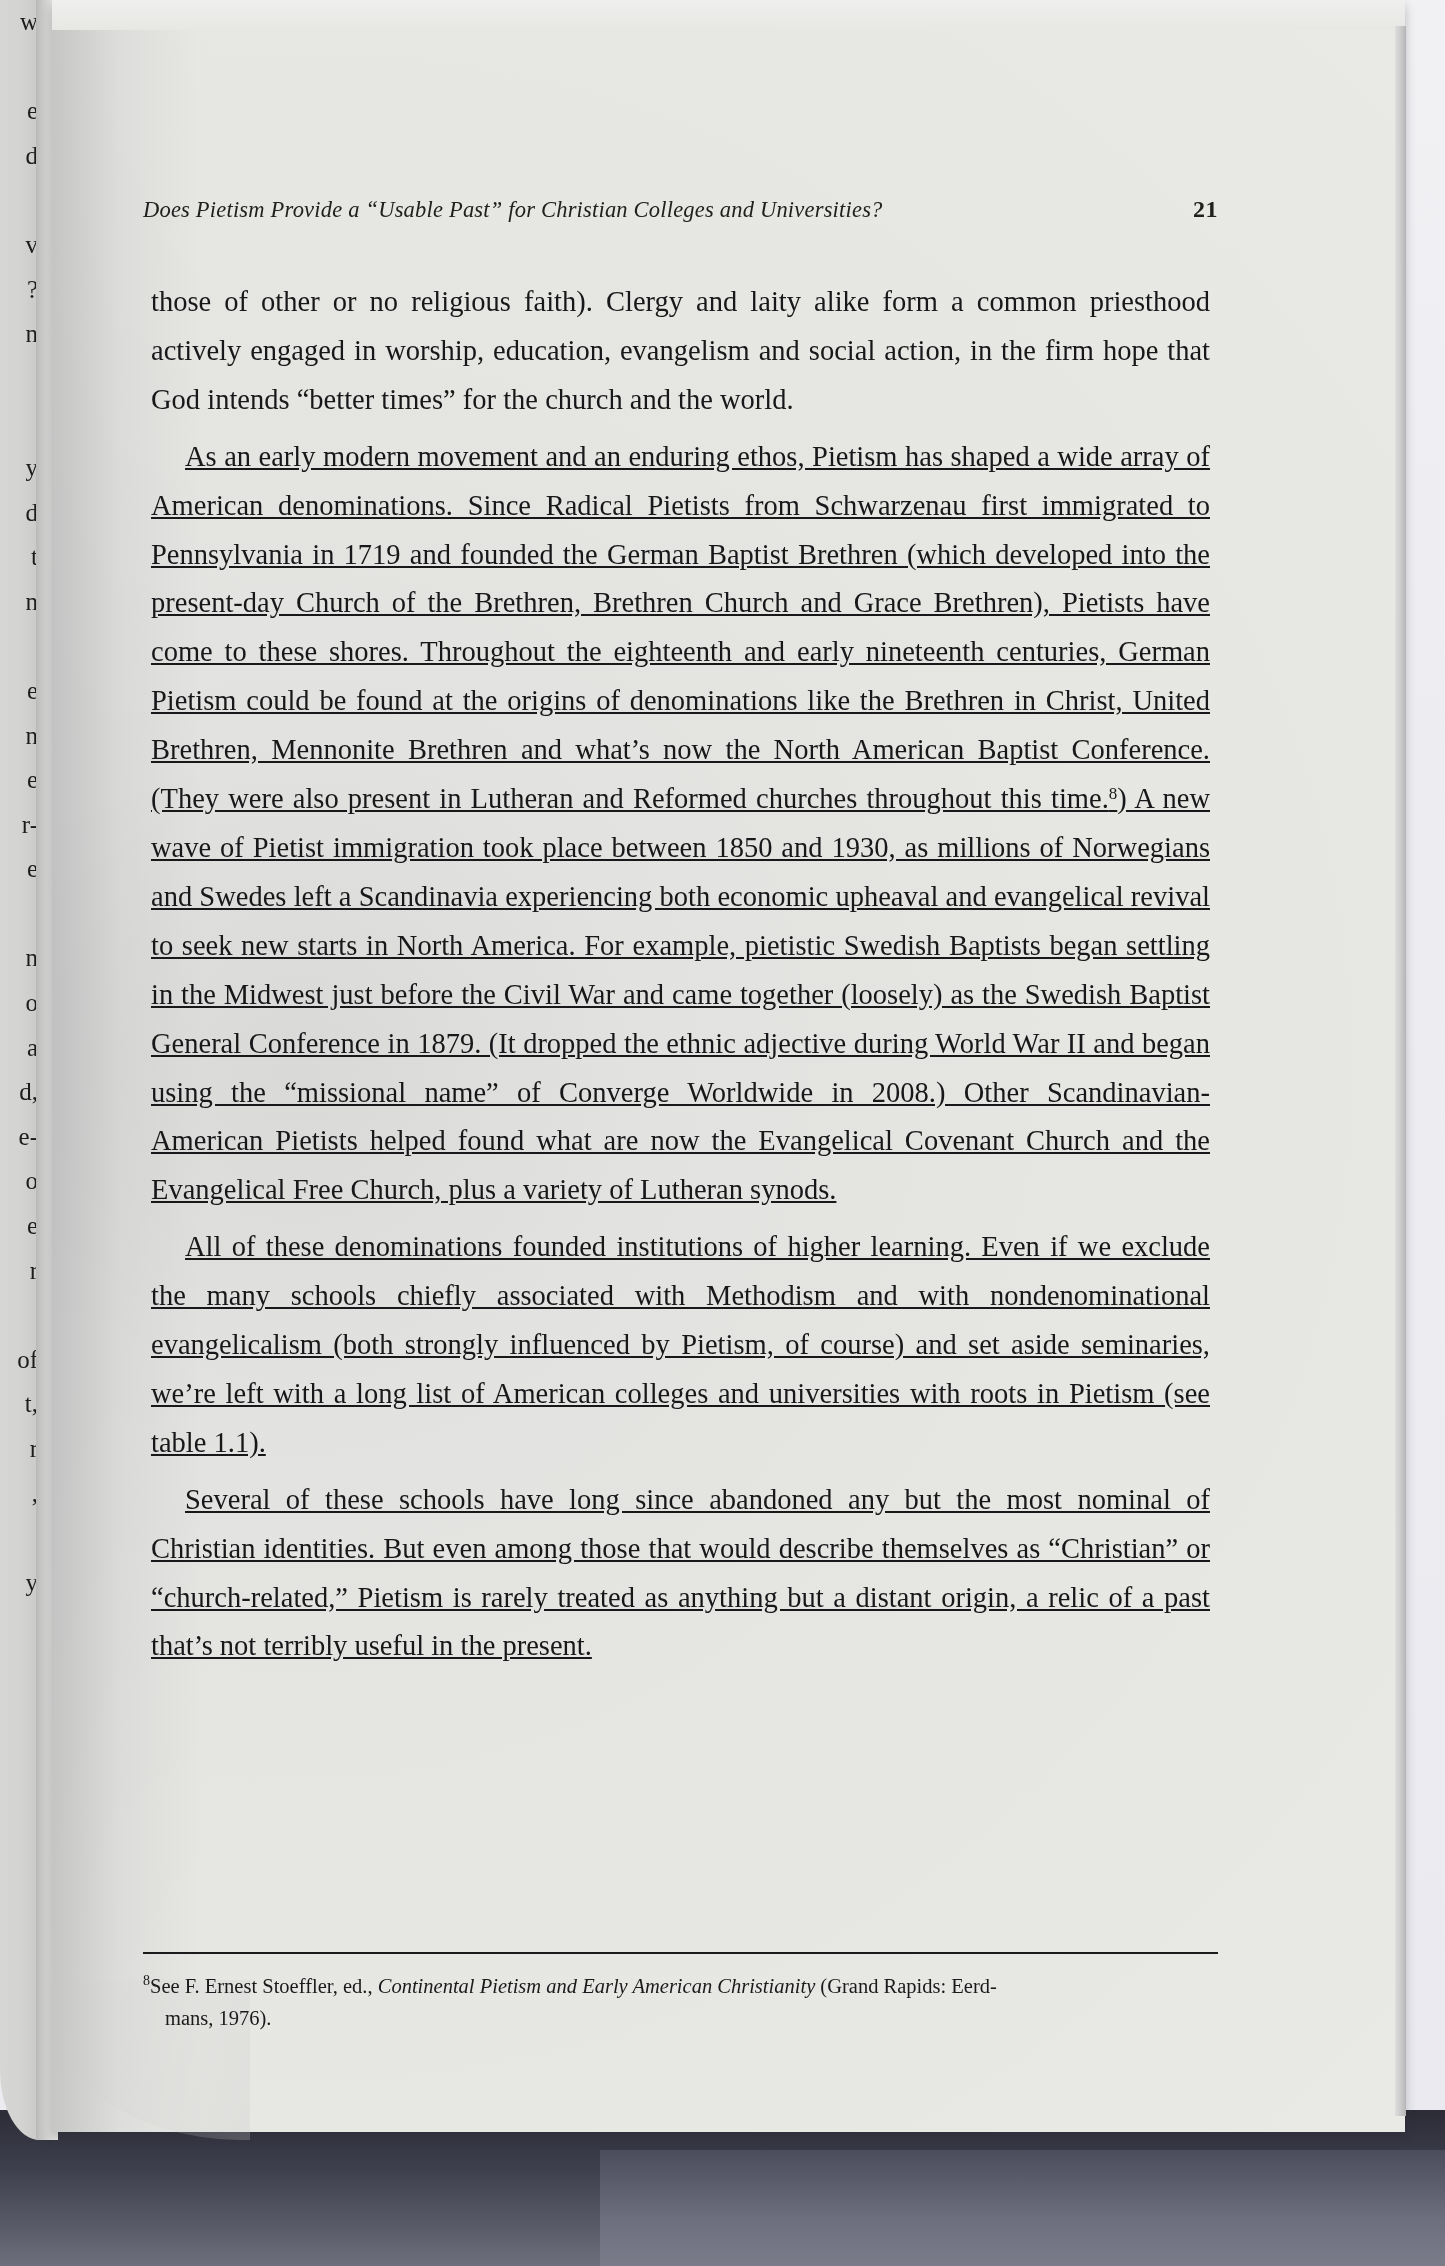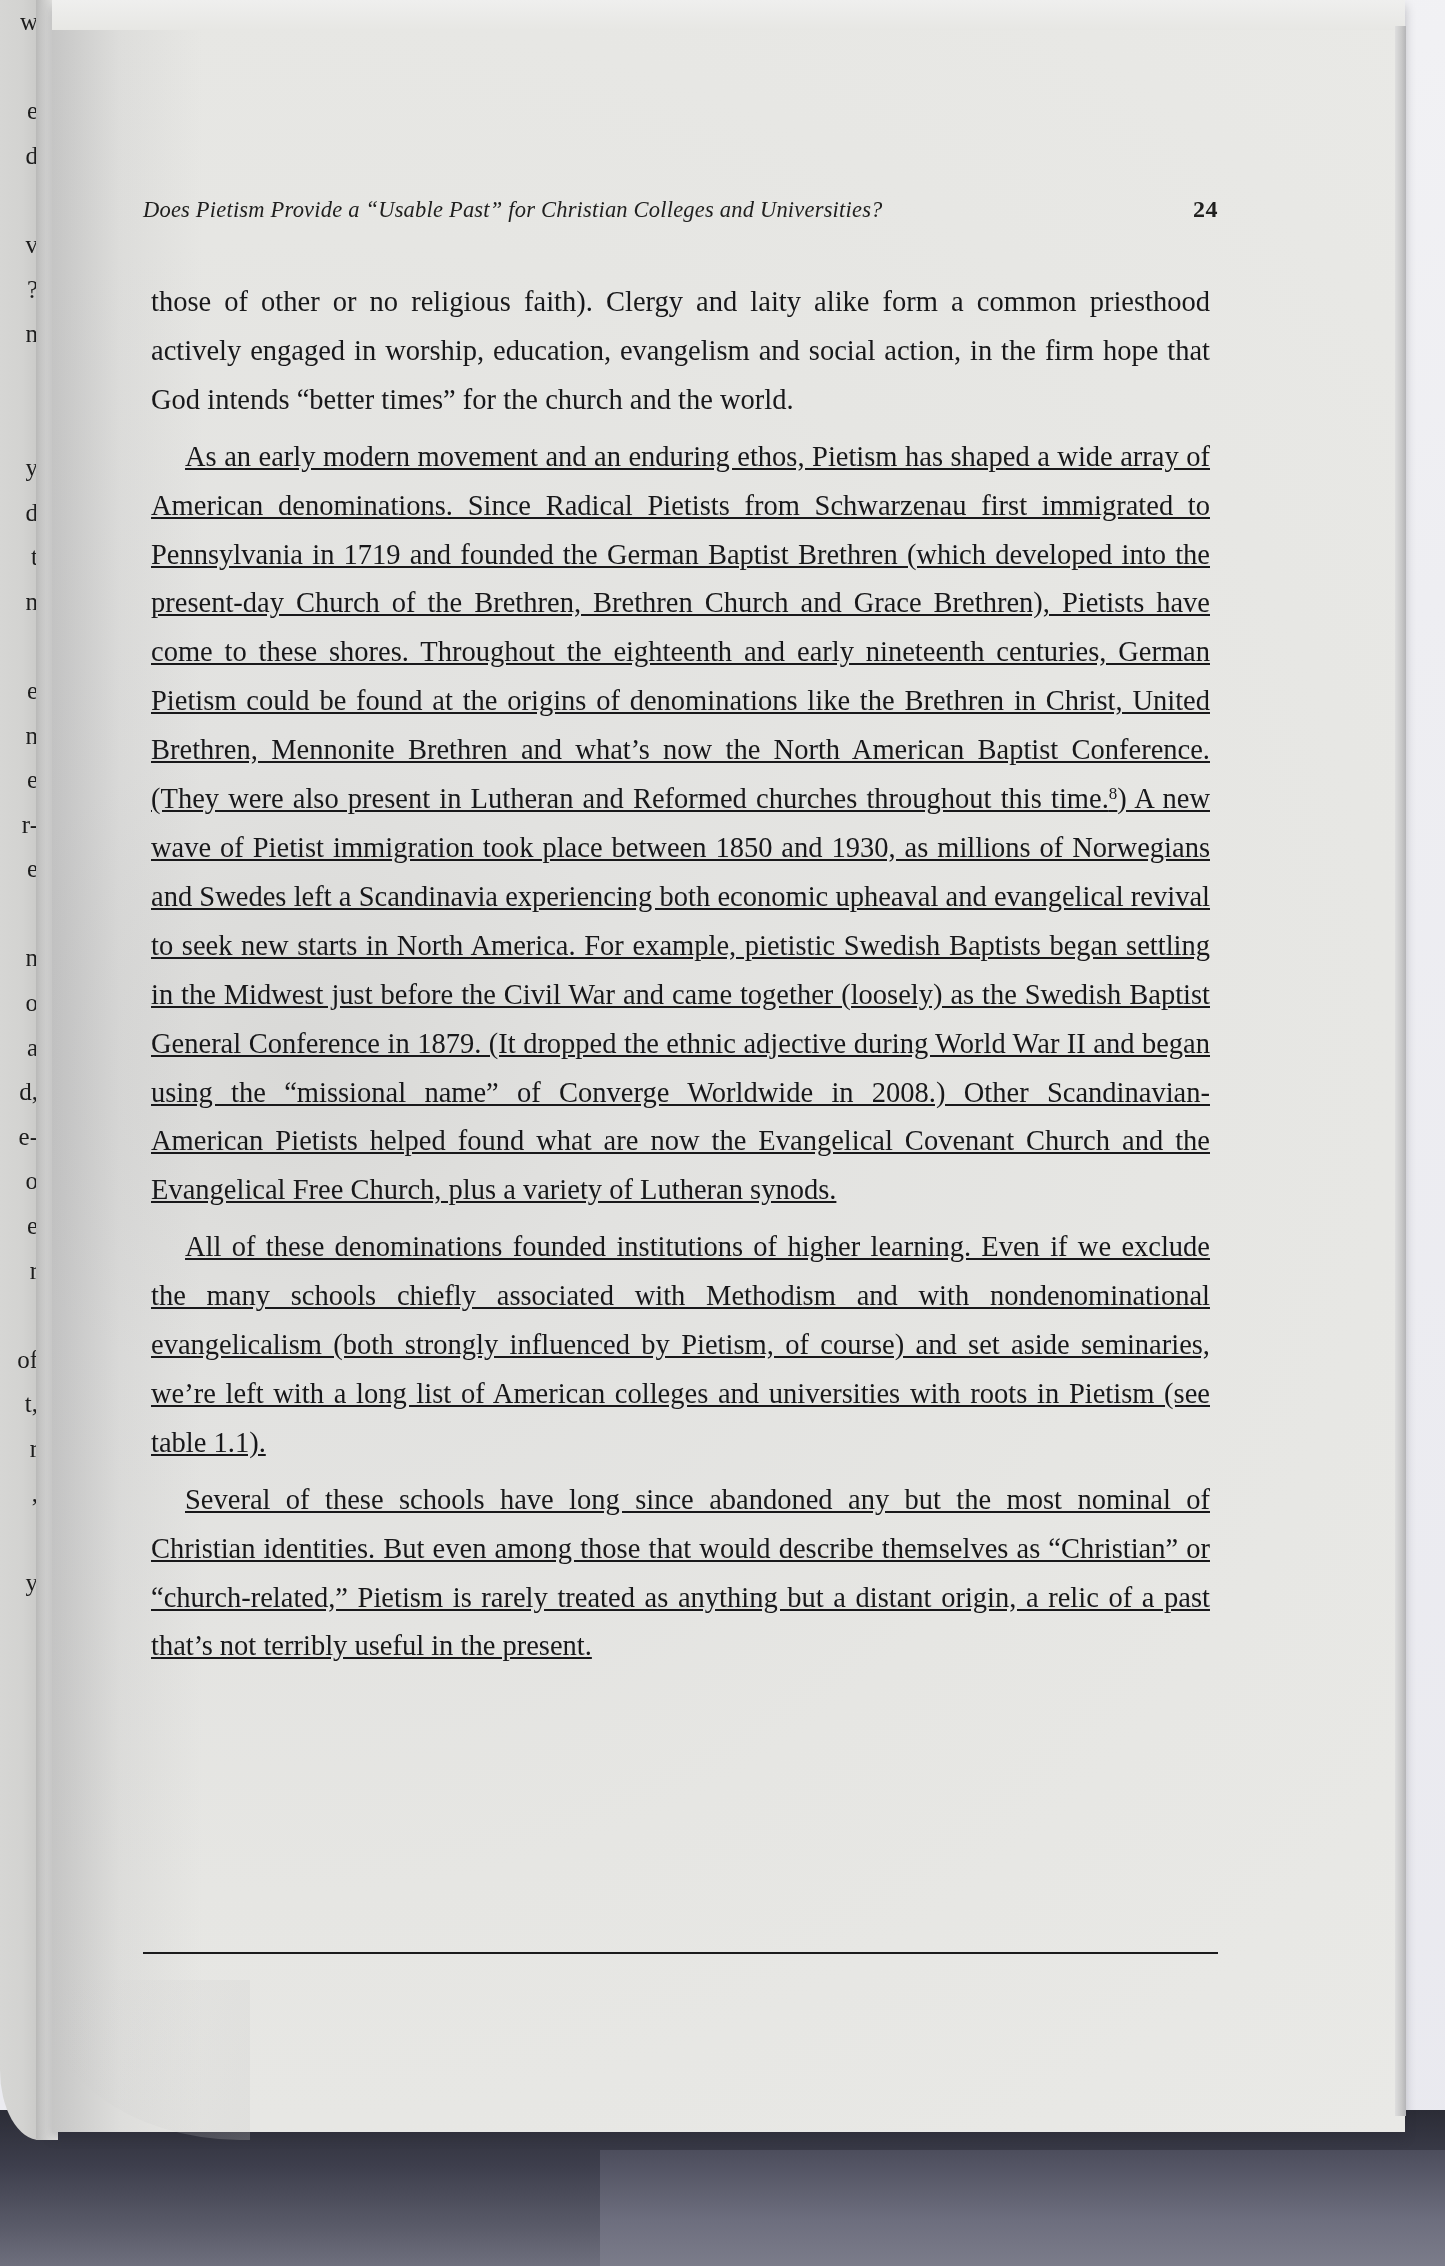--- a/index.html
+++ b/index.html
@@ -260,33 +260,37 @@
 
   <div class="page"></div>
   <div class="page-top-edge"></div>
   <div class="fore-edge"></div>
   <div class="page-curl"></div>
 
   <div class="content">
 
     <div class="running-head">
       <span>Does Pietism Provide a “Usable Past” for Christian Colleges and Universities?</span>
-      <span class="folio">24</span>
+      <span class="folio">21</span>
     </div>
 
     <div class="body">
 
       <p><span>those of other or no religious faith). Clergy and laity alike form a common priesthood actively engaged in worship, education, evangelism and social action, in the firm hope that God intends “better times” for the church and the world.</span></p>
 
       <p class="indent"><span>As an early modern movement and an enduring ethos, Pietism has shaped a wide array of American denominations. Since Radical Pietists from Schwarzenau first immigrated to Pennsylvania in 1719 and founded the German Baptist Brethren (which developed into the present-day Church of the Brethren, Brethren Church and Grace Brethren), Pietists have come to these shores. Throughout the eighteenth and early nineteenth centuries, German Pietism could be found at the origins of denominations like the Brethren in Christ, United Brethren, Mennonite Brethren and what’s now the North American Baptist Conference. (They were also present in Lutheran and Reformed churches throughout this time.</span><sup class="fn">8</sup><span>) A new wave of Pietist immigration took place between 1850 and 1930, as millions of Norwegians and Swedes left a Scandinavia experiencing both economic upheaval and evangelical revival to seek new starts in North America. For example, pietistic Swedish Baptists began settling in the Midwest just before the Civil War and came together (loosely) as the Swedish Baptist General Conference in 1879. (It dropped the ethnic adjective during World War II and began using the “missional name” of Converge Worldwide in 2008.) Other Scandinavian-American Pietists helped found what are now the Evangelical Covenant Church and the Evangelical Free Church, plus a variety of Lutheran synods.</span></p>
 
       <p class="indent"><span>All of these denominations founded institutions of higher learning. Even if we exclude the many schools chiefly associated with Methodism and with nondenominational evangelicalism (both strongly influenced by Pietism, of course) and set aside seminaries, we’re left with a long list of American colleges and universities with roots in Pietism (see table 1.1).</span></p>
 
       <p class="indent"><span>Several of these schools have long since abandoned any but the most nominal of Christian identities. But even among those that would describe themselves as “Christian” or “church-related,” Pietism is rarely treated as anything but a distant origin, a relic of a past that’s not terribly useful in the present.</span></p>
 
     </div>
 
     <div class="footnote-block">
       <div class="footnote-rule"></div>
+      <div class="footnote-text">
+        <span class="hang"><sup class="fn-marker">8</sup><span>See F. Ernest Stoeffler, ed., </span><i>Continental Pietism and Early American Christianity</i><span> (Grand Rapids: Eerd-</span></span>
+        <span class="cont">mans, 1976).</span>
+      </div>
     </div>
 
   </div>
 </div>
 
 </body></html>

